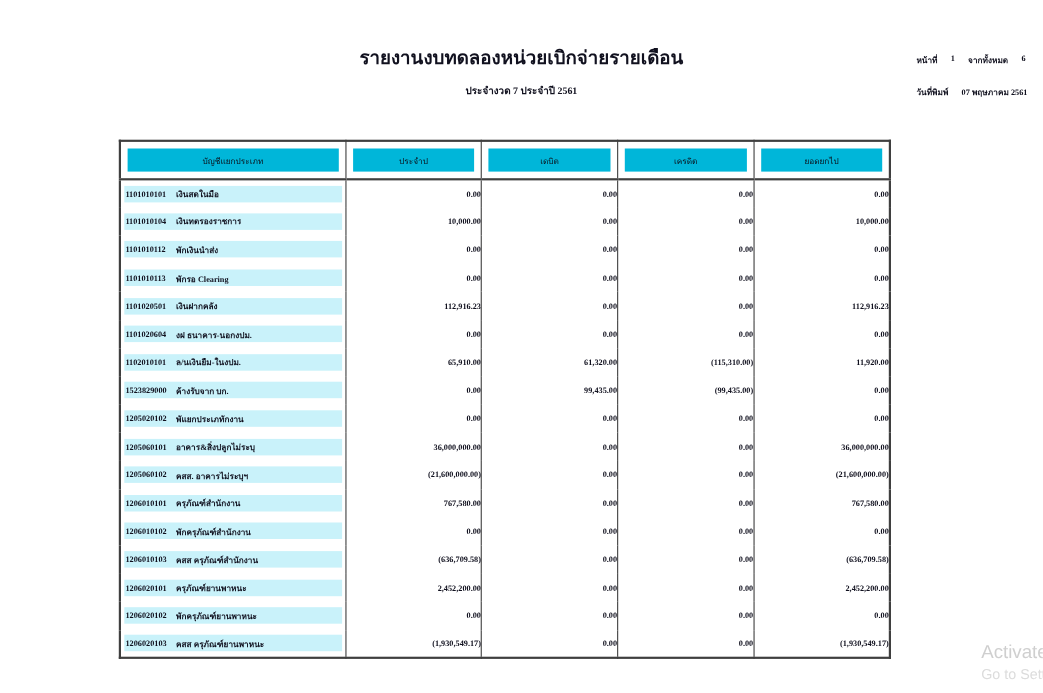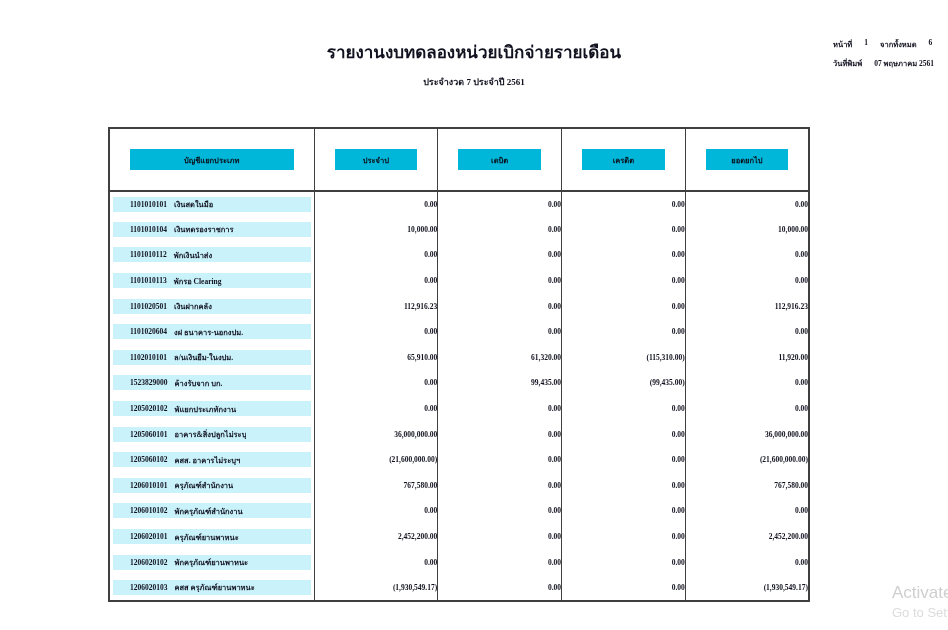--- a/index.html
+++ b/index.html
@@ -20,47 +20,47 @@
   .report-title { font-size:17px; margin-bottom:10px; }
   .report-sub   { font-size:9px;   margin-bottom:12px; }
   .report-sub:last-child { margin-bottom:0; }
 
   
   .page-info {
     position:absolute; top:38px; right:14px;
     font-size:7.5px; font-weight:bold; text-align:left;
   }
   .page-info-row { display:flex; gap:12px; margin-bottom:7px; }
-  .page-info-row span { white-space:nowrap; }
+  .page-info-row span { white-space:nowrap;margin-top:10px; }
 
   
   .report-table {
     position:absolute; left:108px; top:127px; width:700px;
     border-collapse:collapse; table-layout:fixed;
     border:2px solid #3f3f3f;
   }
   .report-table col.c1 { width:205px; }
   .report-table col.cn { width:123.75px; }
   .report-table th, .report-table td { padding:0; border-left:1.5px solid #3f3f3f; }
   .report-table th:first-child, .report-table td:first-child { border-left:none; }
   .report-table thead th { border-bottom:2px solid #3f3f3f; height:29px; }
   .header-chip {
-    margin:20px; height:21px;
+    margin:6px; height:21px;
     background:var(--header-cyan,#00b6d9);
     display:flex; align-items:center; justify-content:center;
-    font-size:7.5px; font-weight:bold; color:#0b0b14;
+    font-size:7.5px; font-weight:normal; color:#0b0b14;
   }
   .report-table tbody td { height:25.6px; vertical-align:middle; }
   .label-chip {
     margin:0 3px; height:15px;
     background:var(--row-cyan,#c9f2fa);
     display:flex; align-items:center;
     font-size:7.5px; font-weight:bold;
   }
-  .acct-code { padding-left:17px; min-width:40px; }
+  .acct-code { padding-left:1px; min-width:40px; }
   .acct-name { padding-left:7px; white-space:nowrap; overflow:hidden; }
   .num-cell {
     text-align:right; padding-right:8px;
     font-size:7.5px; font-weight:bold; white-space:nowrap;
   }
 
   
   .watermark {
     position:absolute; top:583px; left:892px;
     font-family:"Liberation Sans","DejaVu Sans",sans-serif;
@@ -281,20 +281,32 @@
         <span class="acct-code">1206010102</span>
         <span class="acct-name">พักครุภัณฑ์สำนักงาน</span>
       </div>
     </td>
     <td class="num-cell">0.00</td>
     <td class="num-cell">0.00</td>
     <td class="num-cell">0.00</td>
     <td class="num-cell">0.00</td>
   </tr>
 
+  <tr>
+    <td>
+      <div class="label-chip">
+        <span class="acct-code">1206010103</span>
+        <span class="acct-name">คสส ครุภัณฑ์สำนักงาน</span>
+      </div>
+    </td>
+    <td class="num-cell">(636,709.58)</td>
+    <td class="num-cell">0.00</td>
+    <td class="num-cell">0.00</td>
+    <td class="num-cell">(636,709.58)</td>
+  </tr>
 
   <tr>
     <td>
       <div class="label-chip">
         <span class="acct-code">1206020101</span>
         <span class="acct-name">ครุภัณฑ์ยานพาหนะ</span>
       </div>
     </td>
     <td class="num-cell">2,452,200.00</td>
     <td class="num-cell">0.00</td>

